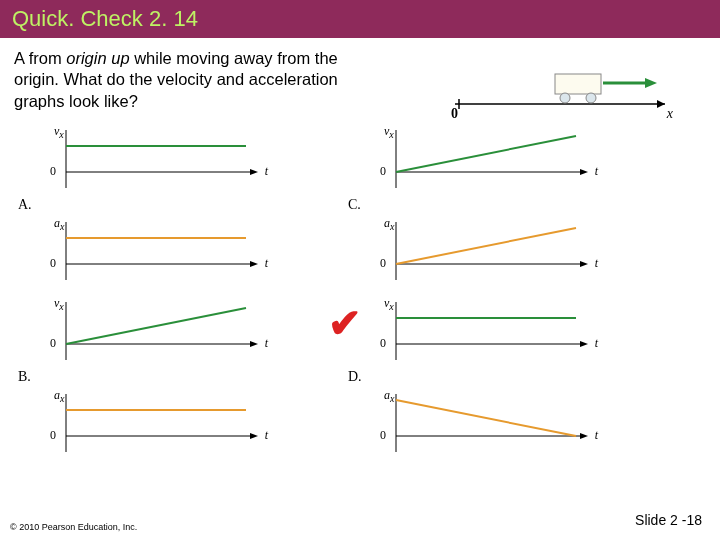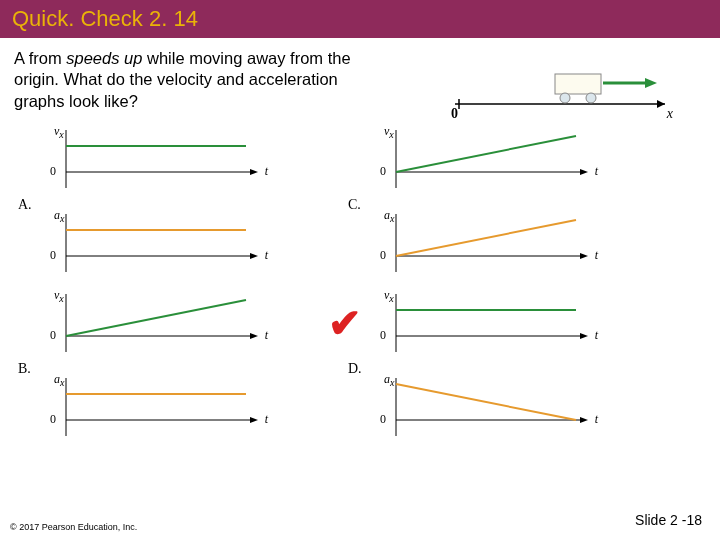--- a/index.html
+++ b/index.html
@@ -1,39 +1,39 @@
 <!DOCTYPE html>
 <html><head>
 <meta charset="utf-8">
 <style>
   * { margin: 0; padding: 0; box-sizing: border-box; }
   body { width: 720px; height: 540px; font-family: Arial, sans-serif; background: #fff; position: relative; overflow: hidden; }
-  .title-bar { background: #8e2a5b; color: #eab308; padding: 6px 12px; font-size: 22px; font-weight: normal; }
+  .title-bar { background: #8e2a5b; color: #bef264; padding: 6px 12px; font-size: 22px; font-weight: normal; }
   .question { padding: 10px 14px 4px 14px; font-size: 16.5px; line-height: 1.3; width: 400px; }
   .question i { font-style: italic; }
   .cart-diagram { position: absolute; top: 66px; right: 45px; }
   .options { display: flex; flex-wrap: wrap; width: 700px; margin-left: 40px; margin-top: 6px; }
   .option { width: 330px; position: relative; margin-bottom: 4px; }
   .option-label { font-family: "Times New Roman", serif; font-size: 14px; position: absolute; left: -22px; top: 75px; }
-  .graph-pair { display: flex; flex-direction: column; gap: 8px; }
+  .graph-pair { display: flex; flex-direction: column; gap: 16px; }
   .graph { width: 230px; height: 76px; position: relative; }
   .ylab { font-family: "Times New Roman", serif; font-style: italic; font-size: 12px; position: absolute; left: 14px; top: 2px; }
   .zero { font-family: "Times New Roman", serif; font-size: 12px; position: absolute; left: 10px; top: 42px; }
   .tlab { font-family: "Times New Roman", serif; font-style: italic; font-size: 12px; position: absolute; right: 2px; top: 42px; }
   .check { position: absolute; left: 328px; top: 300px; color: #d22; font-size: 40px; font-weight: bold; }
   .footer-left { position: absolute; left: 10px; bottom: 8px; font-size: 9px; }
   .footer-right { position: absolute; right: 18px; bottom: 12px; font-size: 14px; }
 </style>
 </head>
 <body>
 
 <div class="title-bar">Quick. Check 2. 14</div>
 
 <div class="question">
-  <span>A from </span><i>speeds up</i><span> while moving away from the origin. What do the velocity and acceleration graphs look like?</span>
+  <span>A from </span><i>origin up</i><span> while moving away from the origin. What do the velocity and acceleration graphs look like?</span>
 </div>
 
 <div class="cart-diagram">
   <svg width="230" height="55">
     <line x1="10" y1="38" x2="220" y2="38" stroke="#000" stroke-width="1.5"></line>
     <polygon points="220,38 212,34 212,42" fill="#000"></polygon>
     <line x1="14" y1="33" x2="14" y2="43" stroke="#000" stroke-width="1.5"></line>
     <rect x="110" y="8" width="46" height="20" fill="#fdfbef" stroke="#888" stroke-width="1"></rect>
     <circle cx="120" cy="32" r="5" fill="#dbe6ec" stroke="#888"></circle>
     <circle cx="146" cy="32" r="5" fill="#dbe6ec" stroke="#888"></circle>
@@ -155,14 +155,14 @@
             <line x1="26" y1="14" x2="206" y2="50" stroke="#e69a2e" stroke-width="2"></line>
           </svg>
       </div>
     </div>
   </div>
 
 </div>
 
 <div class="check">✔</div>
 
-<div class="footer-left">© 2017 Pearson Education, Inc.</div>
+<div class="footer-left">© 2010 Pearson Education, Inc.</div>
 <div class="footer-right">Slide 2 -18</div>
 
 </body></html>

